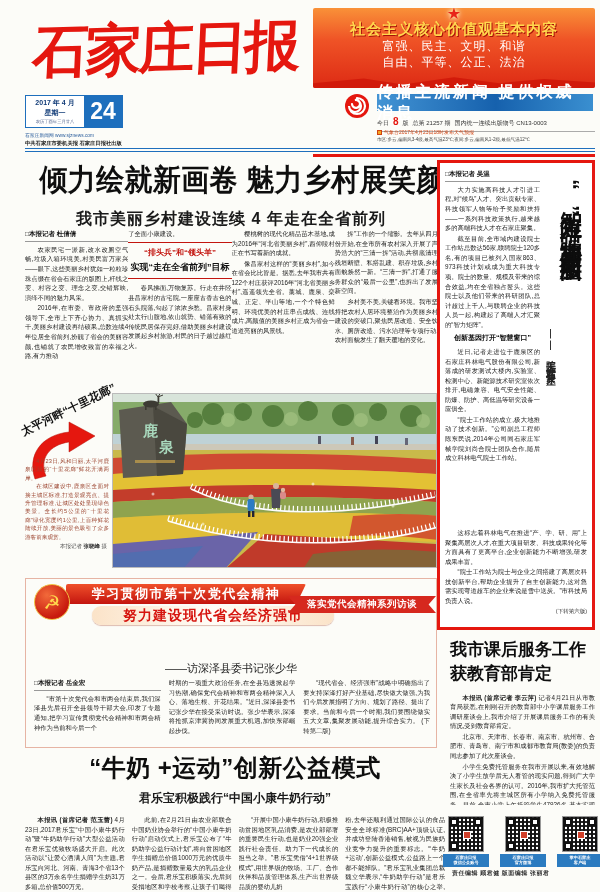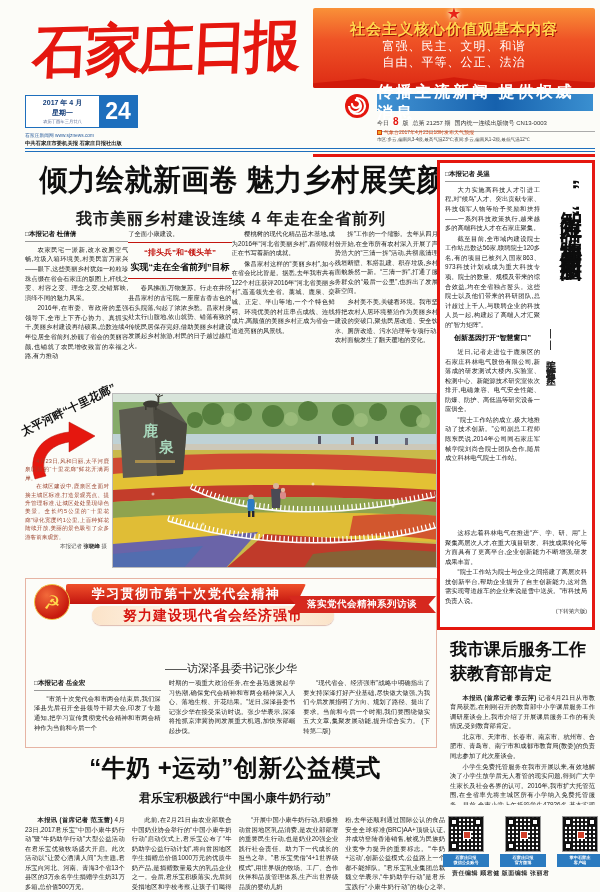--- a/index.html
+++ b/index.html
@@ -22,21 +22,21 @@
     background:linear-gradient(180deg,#f99138 0%,#ef5326 40%,#dd2a14 100%);
     border-radius:2px; overflow:hidden; text-align:center;
   }
   .values-box .vstar{ position:absolute; left:50%; top:-4px; transform:translateX(-50%);
     font-size:16px; color:#e8251a; text-shadow:0 0 3px #ffe9a0,0 0 6px #fff; }
   .values-box .vtitle{ margin-top:12px; font-size:15px; font-weight:900; color:#ffd84d;
     letter-spacing:1px; text-shadow:1px 1px 0 #a81208; }
   .values-box .vline{ font-size:12px; font-weight:400; color:#fff; line-height:15.5px; letter-spacing:1px;}
   .values-box .vmountain{ position:absolute; left:0; bottom:0; width:100%; height:12px;
     background:#cf1608; clip-path:polygon(0 100%,0 60%,18% 20%,32% 70%,50% 10%,66% 60%,82% 25%,100% 55%,100% 100%); opacity:.85;}
-  .date-box{ position:absolute; left:25px; top:95px; width:113px; height:33px;
+  .date-box{ position:absolute; left:25px; top:95px; width:98px; height:33px;
     border:1.5px solid #1e6fbd; display:flex; background:#fff;}
   .date-left{ flex:1; text-align:center; padding-top:2px;}
   .date-ym{ font-size:7px; font-weight:700; color:#123c78;}
   .date-week{ font-size:7px; font-weight:700; color:#123c78;}
   .date-lunar{ font-size:4.3px; color:#51628c; margin-top:1px;}
   .date-day{ width:38px; background:#1e6fbd; color:#fff; font-size:23px; font-weight:900;
     display:flex; align-items:center; justify-content:center;}
   .mast-web{ position:absolute; left:25px; top:132px; font-size:4.8px; color:#2a5d9c;}
   .mast-organ{ position:absolute; left:25px; top:140px; font-size:5.3px; font-weight:700; color:#222;}
   .mast-logo{ position:absolute; left:344px; top:93px; width:26px; height:26px;}

